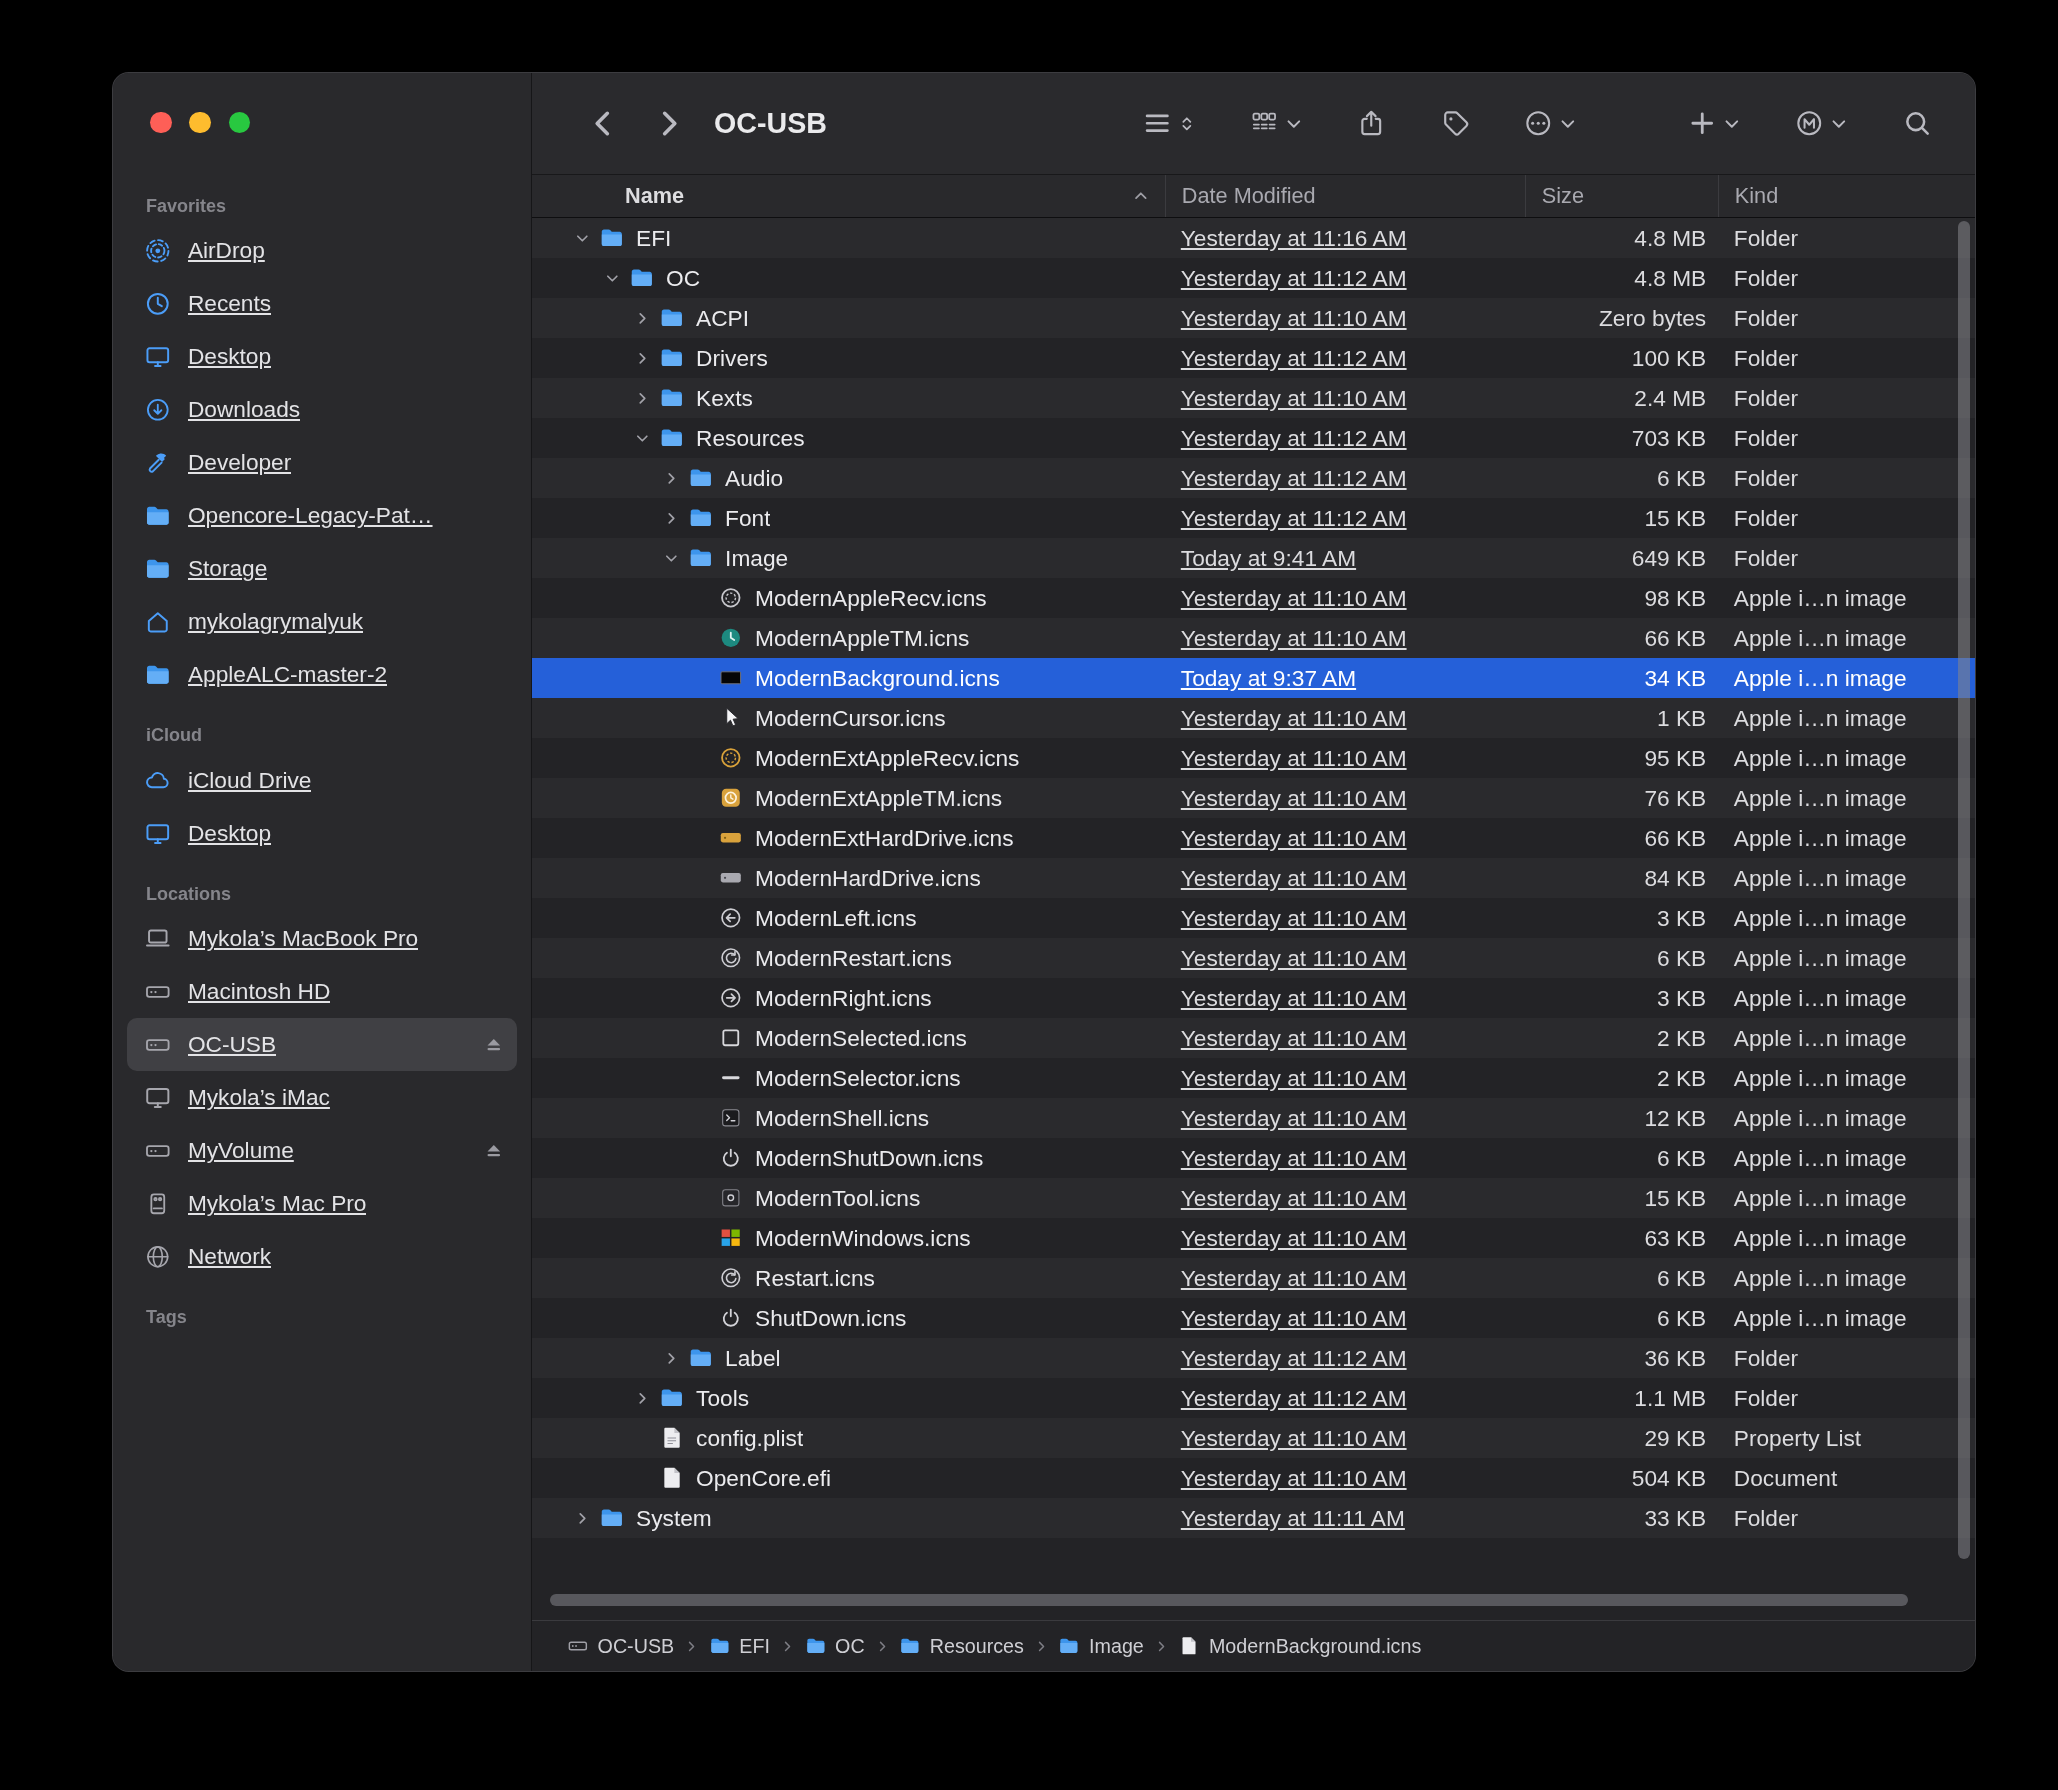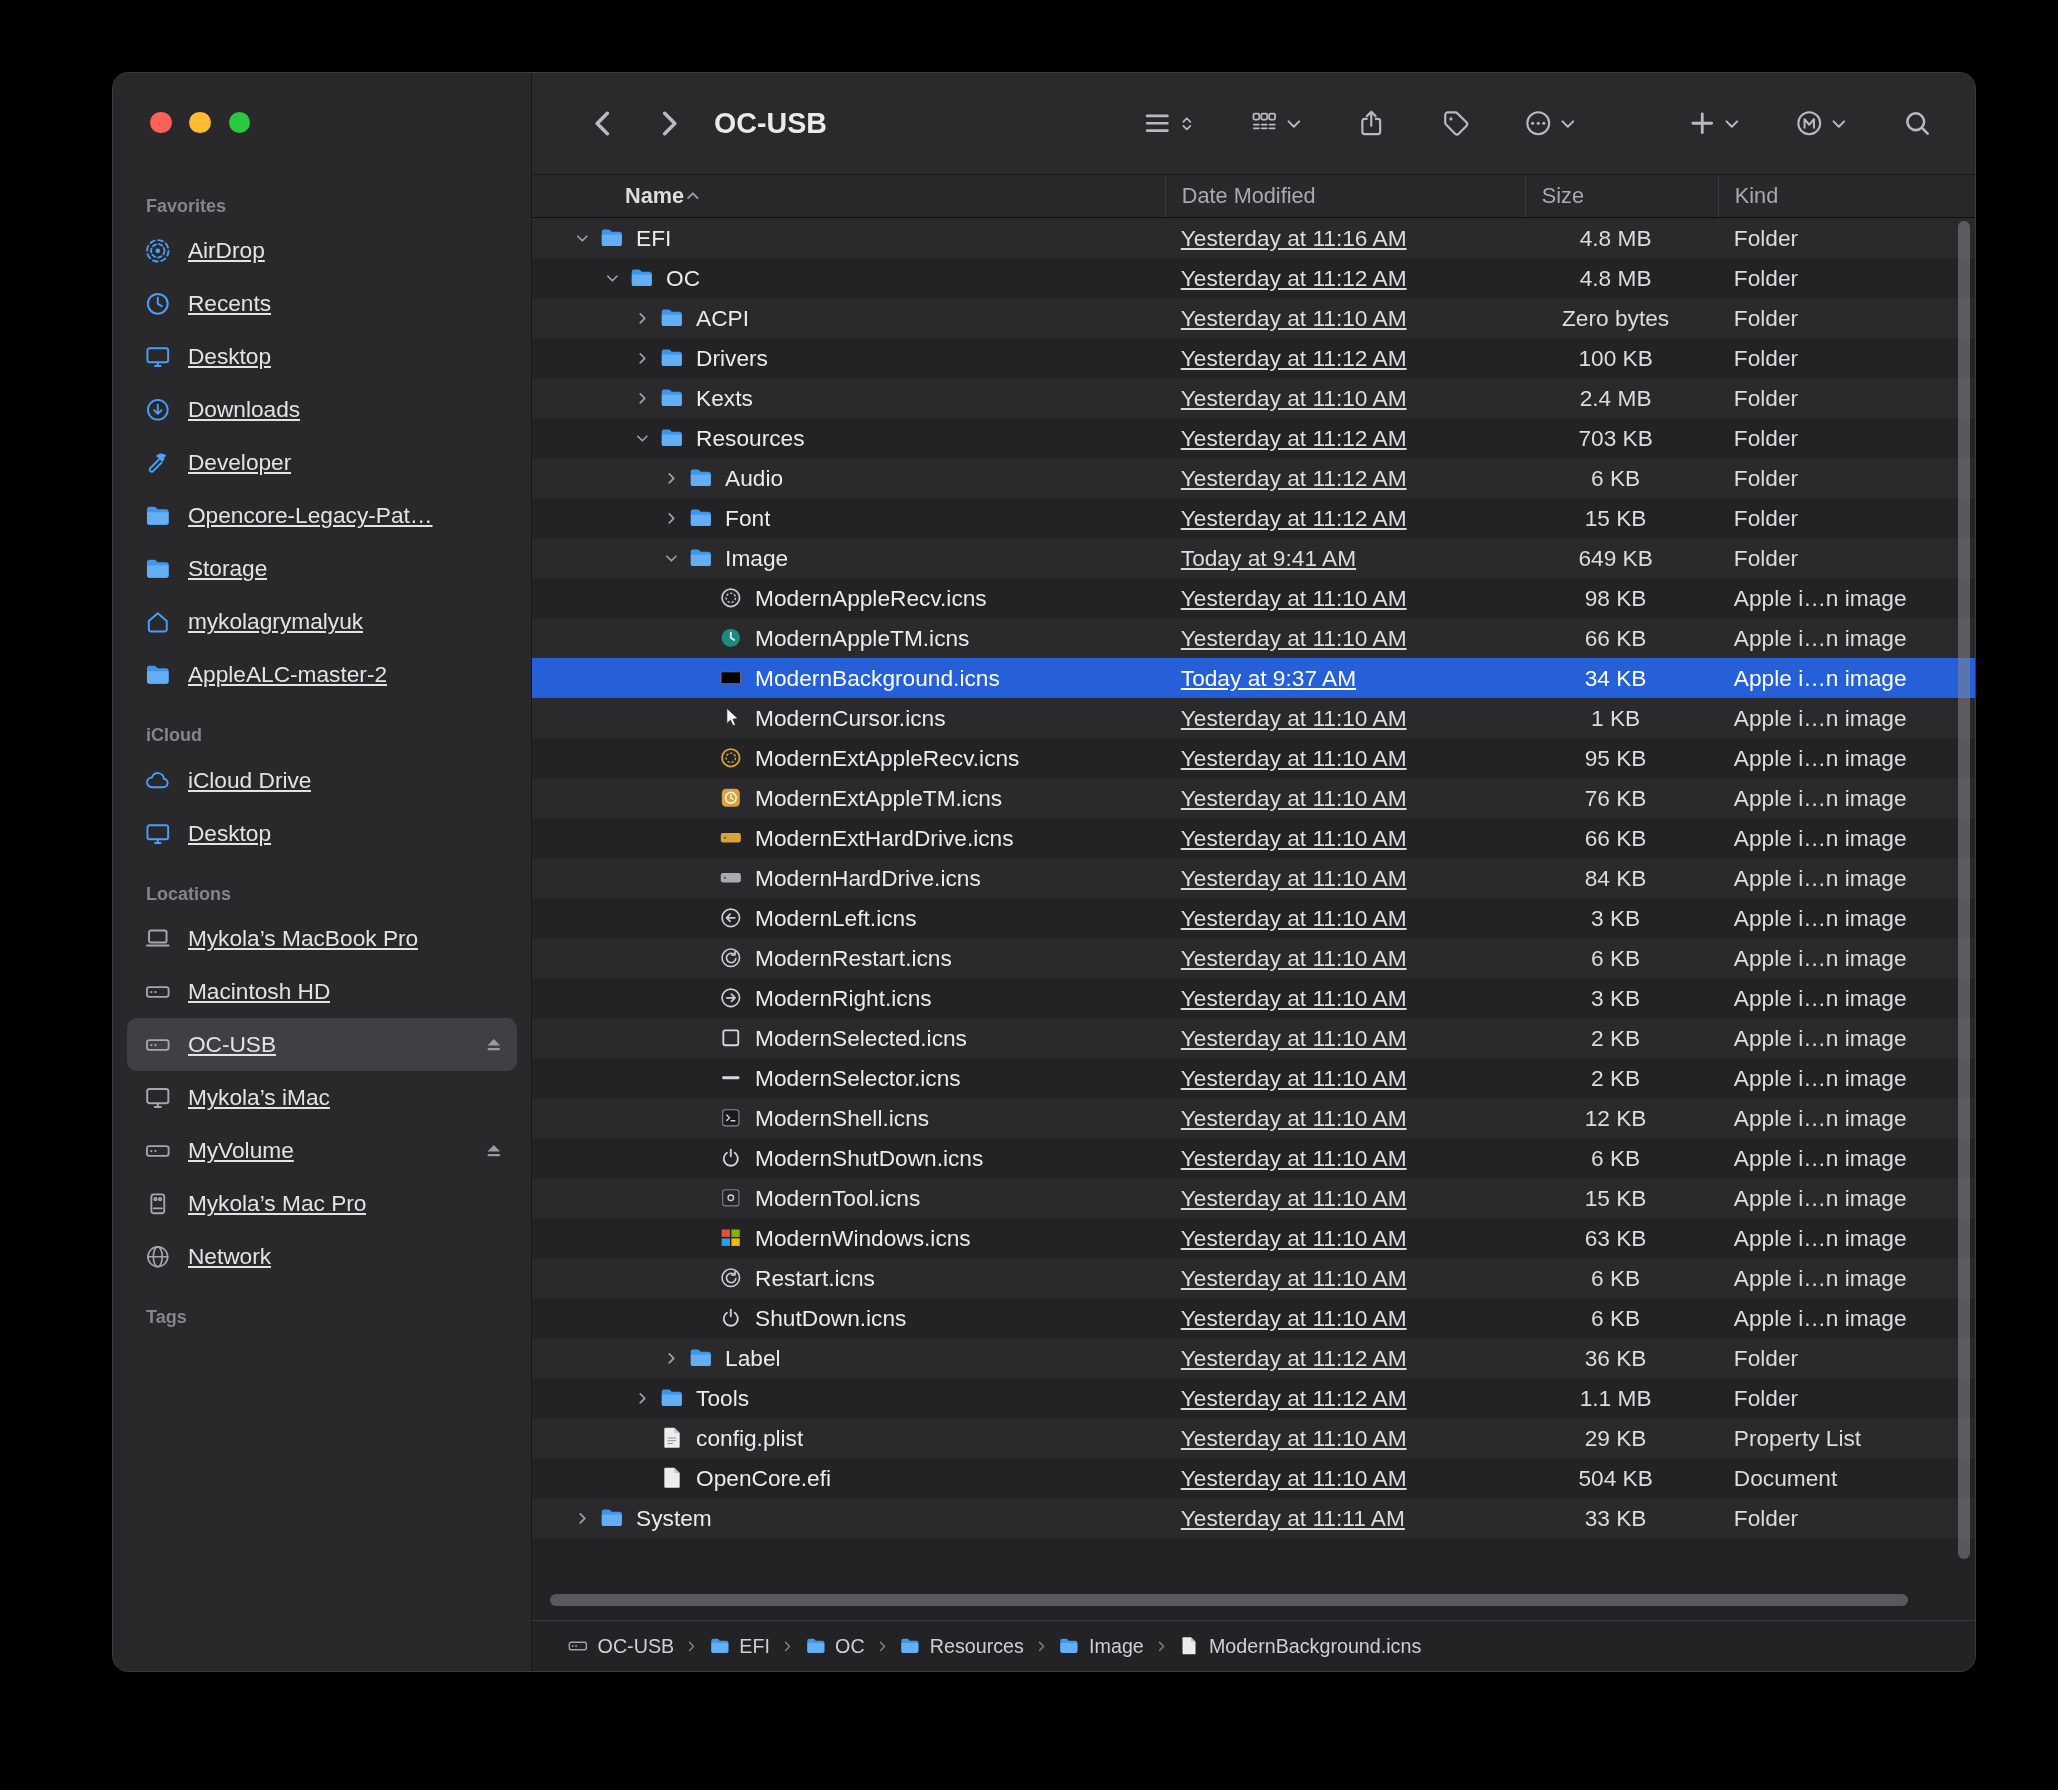--- a/index.html
+++ b/index.html
@@ -38,40 +38,40 @@
   .toolbar .nav { display:flex; gap:31.5px; }
   .toolbar .nav .tb-icon { width:33px; height:33px; }
   .title { font-size:28.6px; font-weight:700; color:#eaeaec; margin-left:29.6px; }
   .tb-right { margin-left:auto; display:flex; align-items:center; gap:53px; }
   .tb-btn.gap-lg { margin-left:57px; }
 
   
   .list-header { height:43px; flex:none; display:grid; grid-template-columns:633px 360px 193px 1fr;
                  background:#29292c; border-bottom:1px solid #0e0e10; color:#a9a9b0; font-size:21.7px; }
   .h-cell { display:flex; align-items:center; padding-left:15.8px; border-left:1px solid #3b3b3f; height:100%; }
-  .h-cell.c0 { border-left:none; padding-left:93px; padding-right:15.8px; justify-content:flex-start;
+  .h-cell.c0 { border-left:none; padding-left:93px; padding-right:15.8px; justify-content:space-between;
                color:#dddde0; font-weight:600; }
   .icon.sort { width:17.7px; height:17.7px; color:#9d9da4; }
 
   
   .rows { flex:none; }
   .row { height:40px; display:grid; grid-template-columns:633px 360px 193px 1fr; align-items:center;
          font-size:22.7px; color:#dcdcdf; background:#2a2a2d; }
   .row.alt { background:#232326; }
   .row.selected { background:#2560d9; color:#fff; }
   .row.selected .fname { color:#fff; }
   .c-name { display:flex; align-items:center; min-width:0; white-space:nowrap; }
   .chev { width:27.6px; height:21.7px; flex:none; display:flex; align-items:center; justify-content:center; color:#a2a2a9; }
   .chev svg { width:16.7px; height:16.7px; }
   .chev.open svg { transform:rotate(90deg); }
   .icon.fi { width:29.6px; height:26.6px; flex:none; display:inline-flex; align-items:center; margin-right:9.9px; }
   .icon.fi svg { width:25.6px; height:25.6px; }
   .fname { color:#ebebee; overflow:hidden; text-overflow:ellipsis; }
   .c-date { padding-left:15.8px; white-space:nowrap;text-decoration:underline; }
-  .c-size { text-align:center; padding-right:11.8px; white-space:nowrap; }
+  .c-size { text-align:right; padding-right:11.8px; white-space:nowrap; }
   .c-kind { padding-left:15.8px; white-space:nowrap; overflow:hidden; }
 
   
   .vscroll { position:absolute; top:148px; right:4.9px; width:11.8px; height:1338px;
              background:#85858a; opacity:.55; border-radius:6.9px; }
   .hscroll { position:absolute; left:17.7px; right:67px; bottom:65px; height:11.8px;
              background:#85858a; opacity:.55; border-radius:6.9px; }
 
   .pathbar { position:absolute; left:0; right:0; bottom:0; height:51px; background:#232326;
              border-top:1px solid #3a3a3e; display:flex; align-items:center; padding-left:35px;

